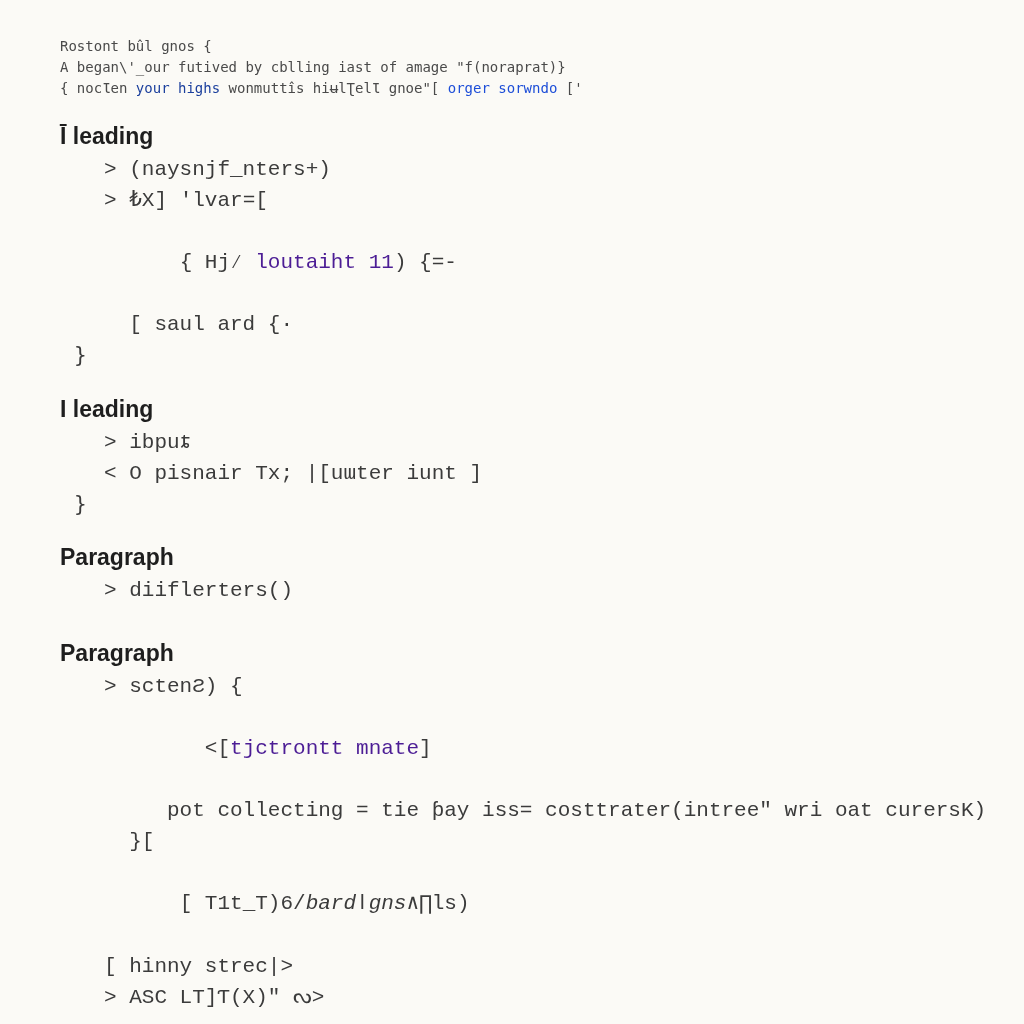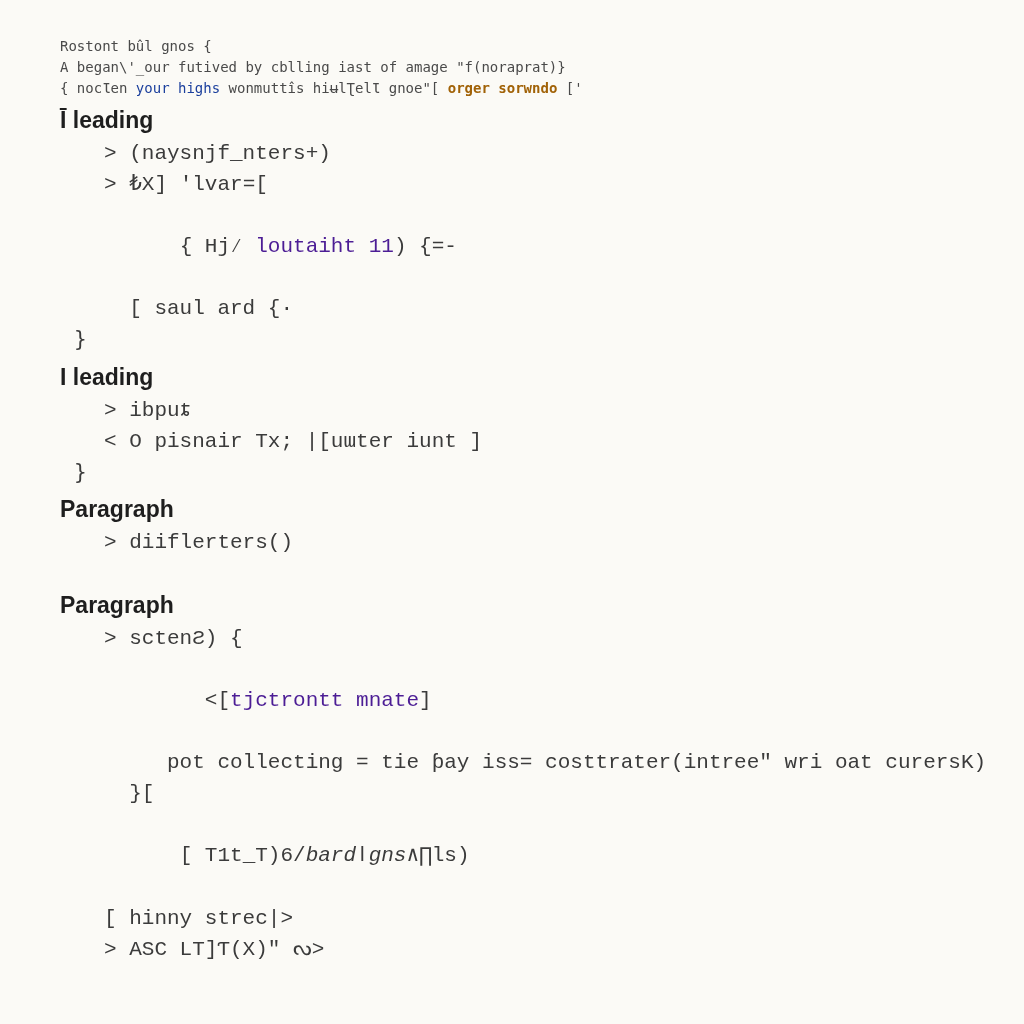--- a/index.html
+++ b/index.html
@@ -17,27 +17,27 @@
     box-sizing: border-box;
     width: 100%;
   }
   .top-line {
     font-family: "Menlo", "Consolas", "DejaVu Sans Mono", monospace;
     font-size: 14px;
     color: #4a4a4a;
     line-height: 1.5;
   }
   .top-line .blue { color: #1b3f9d; }
-  .top-line .blue-bold { color: #a16207; font-weight: 700; }
+  .top-line .blue-bold { color: #1d4ed8; font-weight: 400; }
 
   .section-title {
     font-weight: 700;
     font-size: 23px;
     color: #1e1e1e;
-    margin-top: 8px;
+    margin-top: 24px;
     margin-bottom: 4px;
     font-family: "Segoe UI", "Helvetica Neue", Arial, sans-serif;
   }
   .section-body {
     margin-left: 44px;
   }
   .code-line {
     font-family: Liberation Mono, monospace;
     font-size: 21px;
     color: #3b3b3b;

